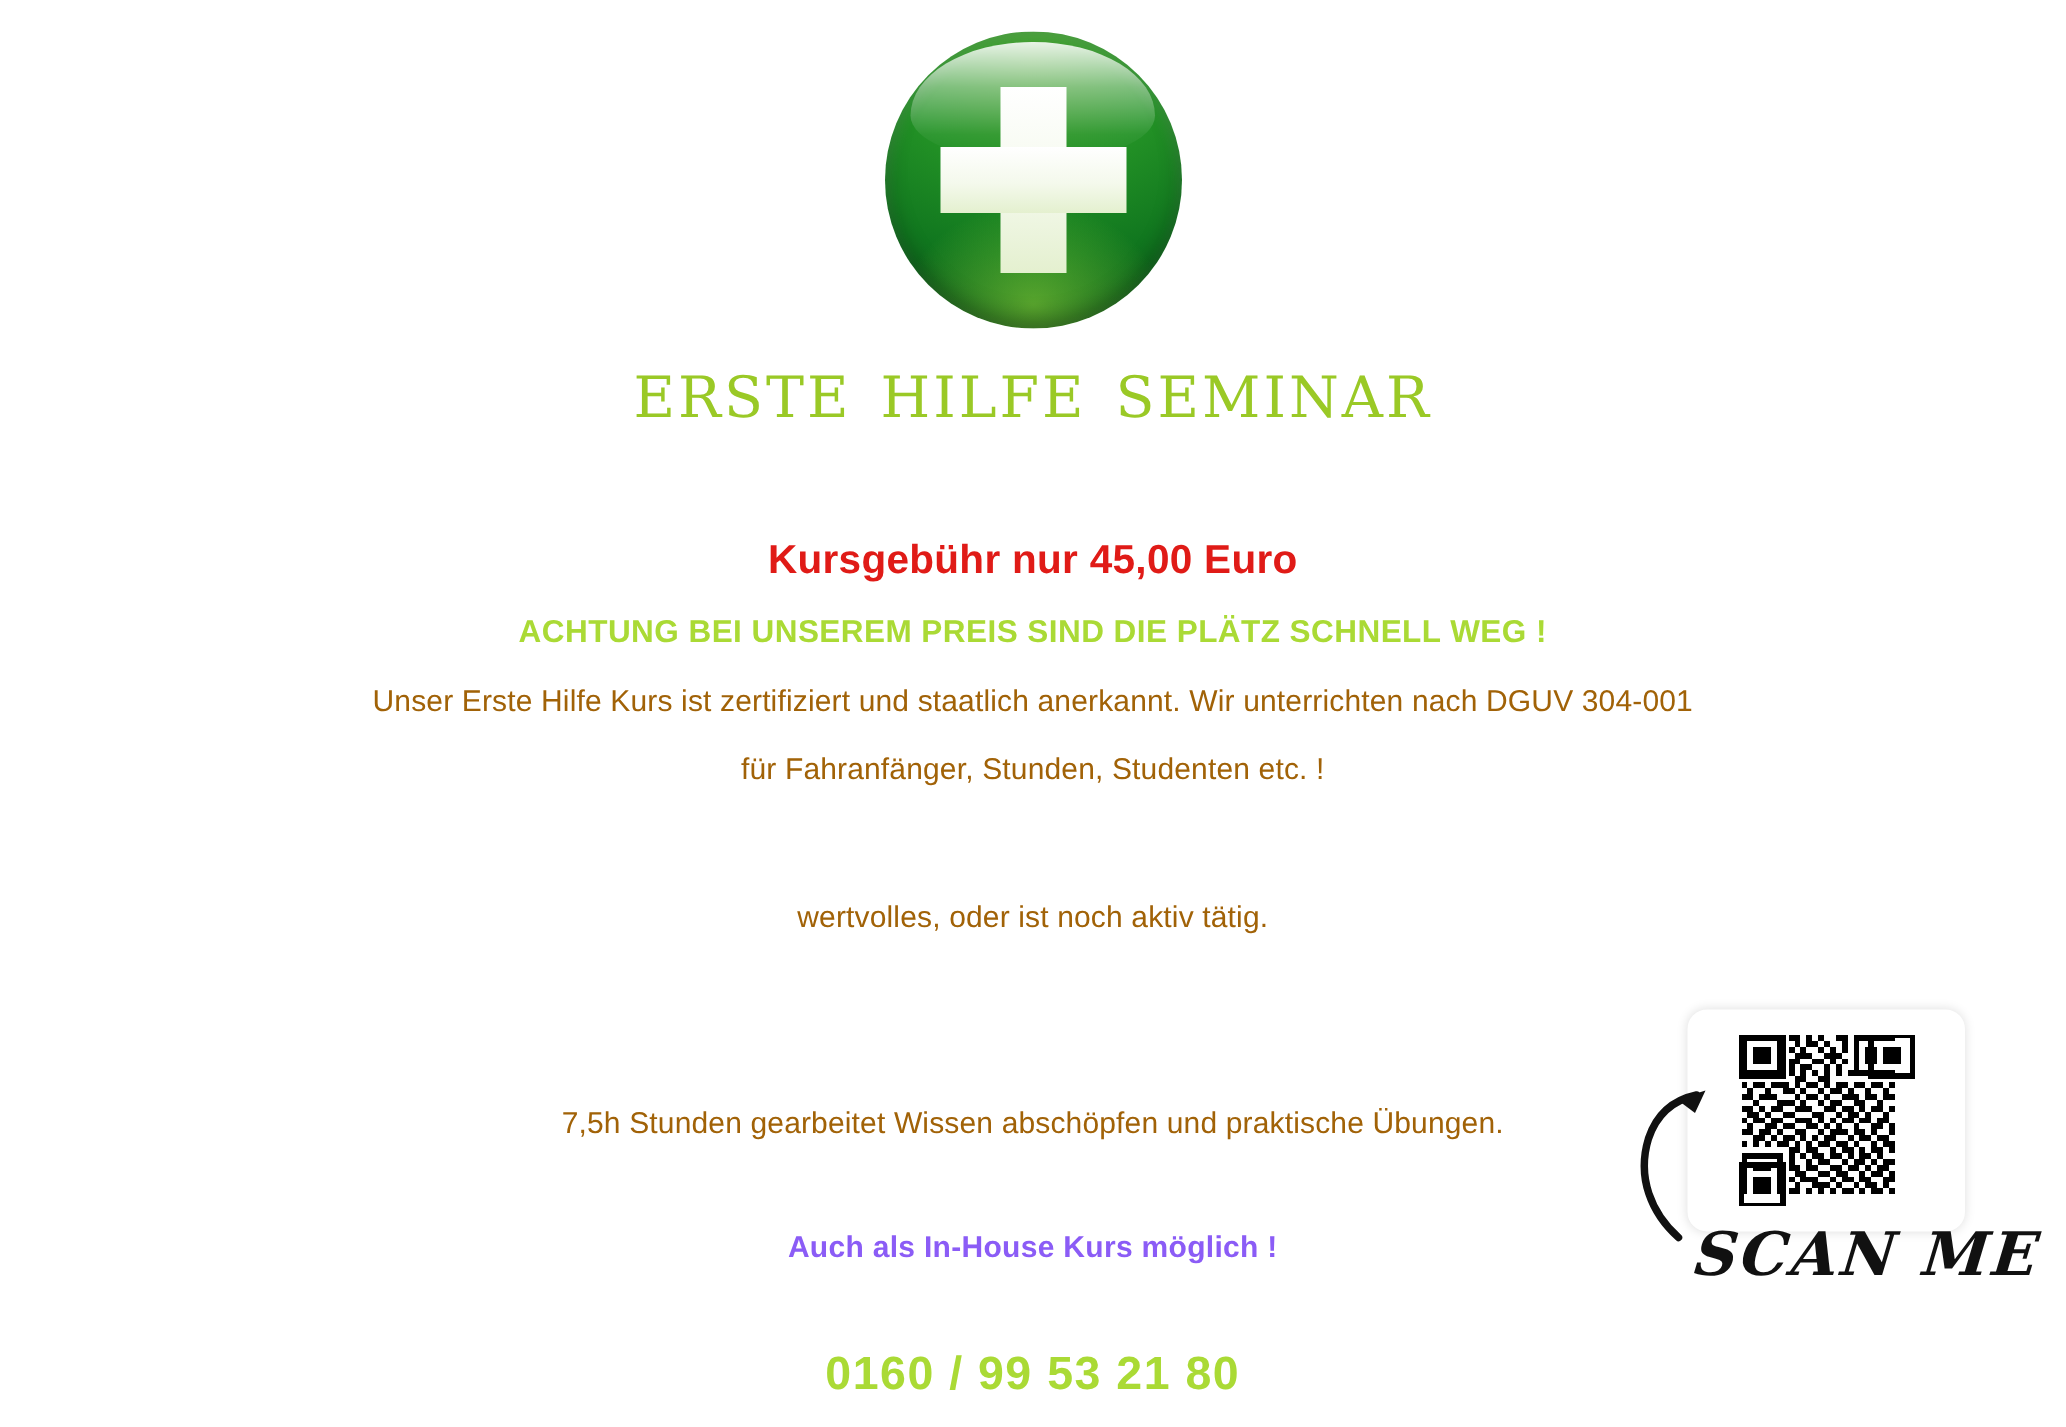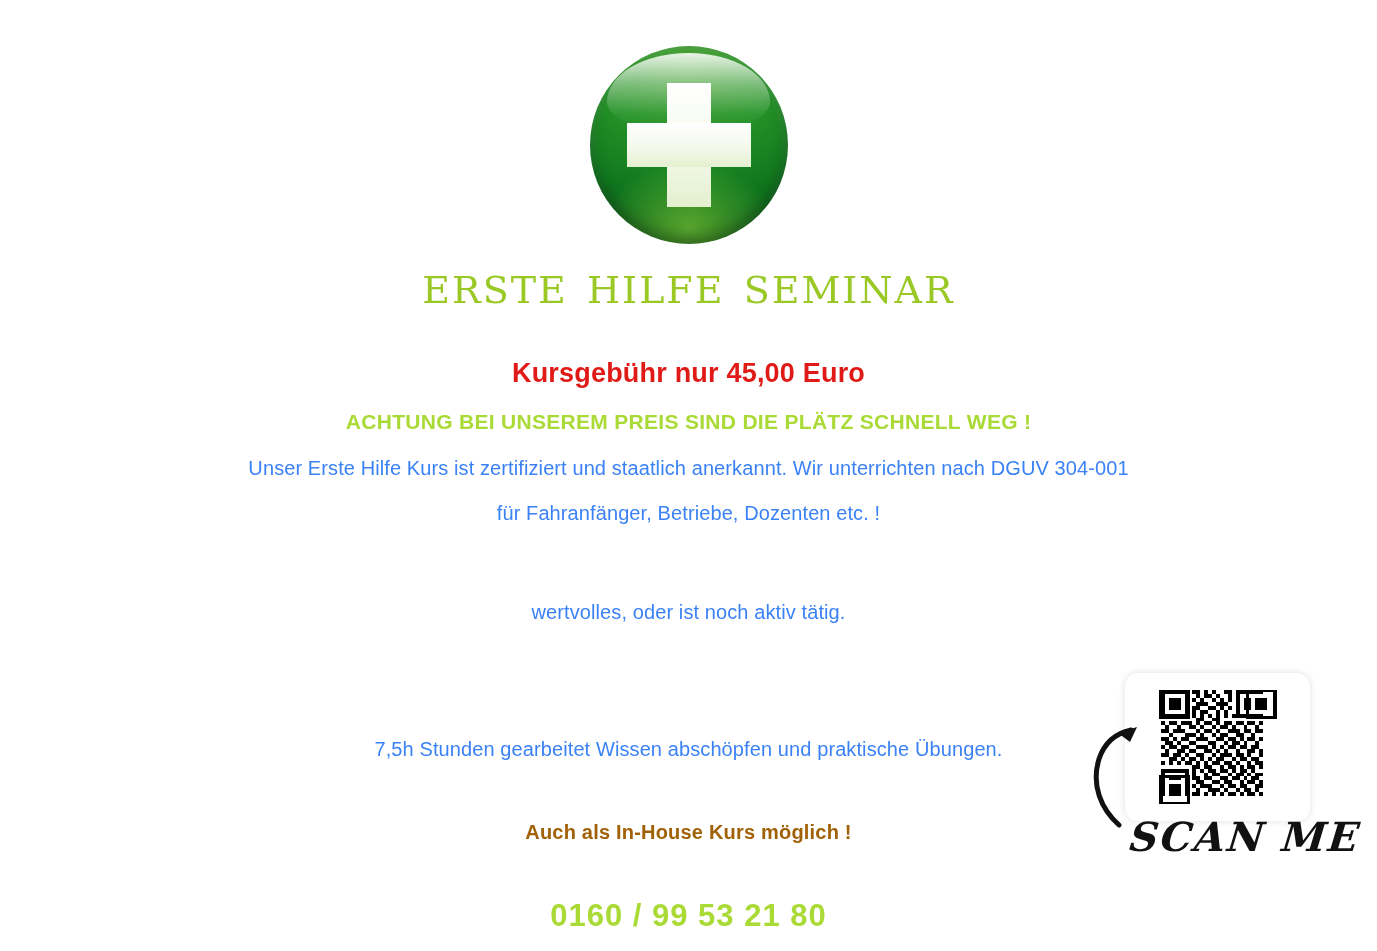--- a/index.html
+++ b/index.html
@@ -16,21 +16,21 @@
     width: 1377px;
     height: 951px;
     background: #ffffff;
     overflow: hidden;
   }
 
   
   .logo-block {
     position: absolute;
     left: 0;
-    top: 46px;
+    top: 21px;
     width: 1377px;
     text-align: center;
   }
   .logo-badge {
     position: relative;
     width: 198px;
     height: 198px;
     margin: 0 auto;
   }
   .logo-sphere {
@@ -116,32 +116,32 @@
   .attention {
     font-size: 21px;
     font-weight: 700;
     color: #aada35;
     letter-spacing: 0.3px;
     margin-bottom: 23px;
   }
   .body-line {
     font-size: 20px;
     font-weight: 400;
-    color: #3b82f6;
+    color: #a16207;
     letter-spacing: 0.1px;
     margin-bottom: 22px;
   }
   .gap-lg { height: 54px; }
   .gap-xl { height: 92px; }
   .gap-md { height: 38px; }
 
   .inhouse {
     font-size: 20px;
     font-weight: 700;
-    color: #a16207;
+    color: #8b5cf6;
     letter-spacing: 0.2px;
   }
   .phone {
     font-size: 31px;
     font-weight: 700;
     color: #aada35;
     letter-spacing: 1px;
   }
 
   
@@ -210,21 +210,21 @@
     <div class="logo-wordmark">Erste Hilfe Seminar</div>
   </div>
 
   <div class="content">
 
     <div class="line price">Kursgebühr nur 45,00 Euro</div>
 
     <div class="line attention">ACHTUNG BEI UNSEREM PREIS SIND DIE PLÄTZ SCHNELL WEG !</div>
 
     <div class="line body-line">Unser Erste Hilfe Kurs ist zertifiziert und staatlich anerkannt. Wir unterrichten nach DGUV 304-001</div>
-    <div class="line body-line">für Fahranfänger, Betriebe, Dozenten etc. !</div>
+    <div class="line body-line">für Fahranfänger, Stunden, Studenten etc. !</div>
 
     <div class="gap-lg"></div>
 
     <div class="line body-line">wertvolles, oder ist noch aktiv tätig.</div>
 
     <div class="gap-xl"></div>
 
     <div class="line body-line">7,5h Stunden gearbeitet Wissen abschöpfen und praktische Übungen.</div>
 
     <div class="gap-md"></div>

